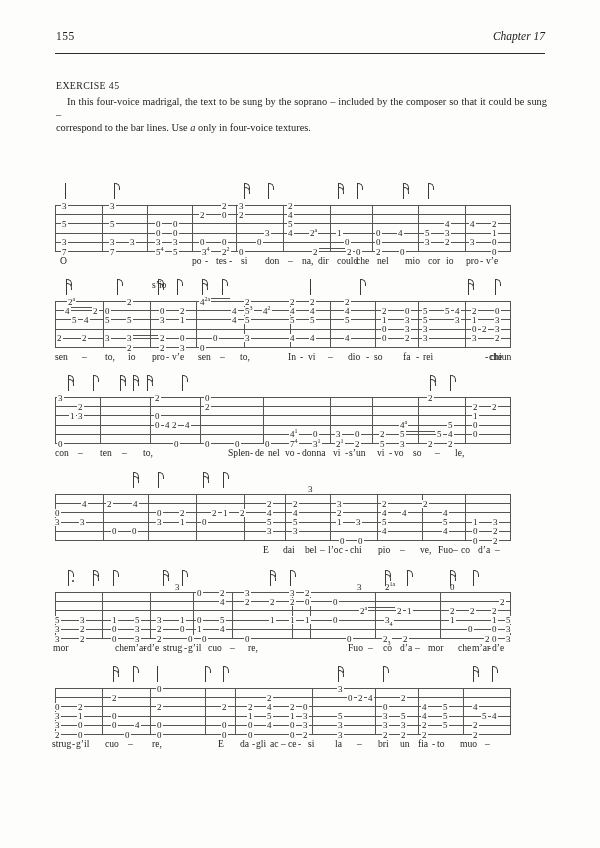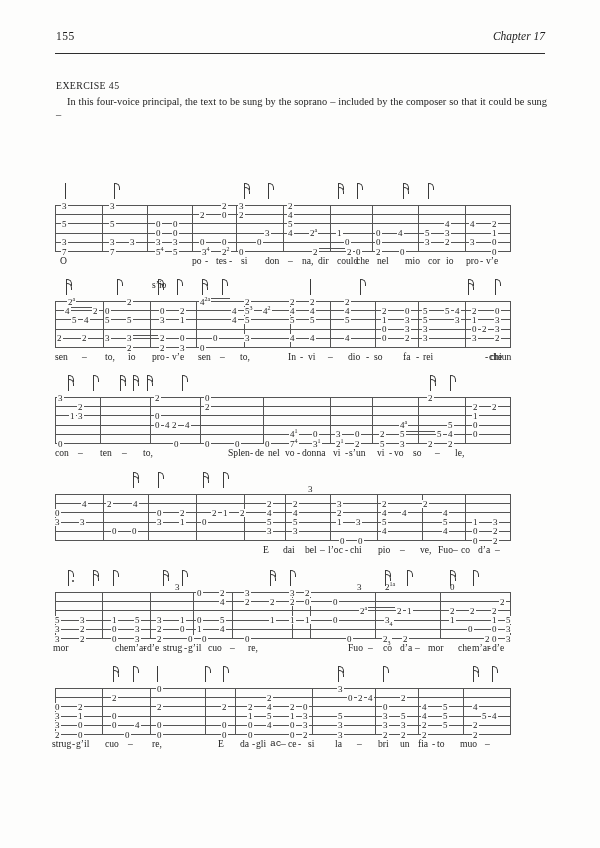--- a/index.html
+++ b/index.html
@@ -30,21 +30,22 @@
 </style>
 </head>
 <body>
 
 <div class="page">
   <div class="hdr-num">155</div>
   <div class="hdr-chap">Chapter 17</div>
   <div class="hdr-rule"></div>
   <div class="ex-head">EXERCISE 45</div>
   <div class="intro">
-    <div class="j ind">In this four-voice principal, the text to be sung by the soprano – included by the composer so that it could be sung –</div>
+    <div class="j ind">In this four-voice madrigal, the text to be sung by the soprano – included by the composer so that it could be sung –</div>
+    <div><span>correspond to the bar lines. Use </span><span style="font-style:italic">a</span><span> only in four-voice textures.</span></div>
   </div>
   <div id="score">
       <div class="system" style="top: 205px;">
         <div class="sline" style="top: 0px;"></div>
         <div class="sline" style="top: 9.2px;"></div>
         <div class="sline" style="top: 18.4px;"></div>
         <div class="sline" style="top: 27.6px;"></div>
         <div class="sline" style="top: 36.8px;"></div>
         <div class="sline" style="top: 46px;"></div>
         <div class="tie" style="left: 318px; width: 27px; top: 43px;"></div>
@@ -714,21 +715,21 @@
         <div class="lyr" style="left: 52px;">strug</div>
         <div class="lyr" style="left: 72px;">-</div>
         <div class="lyr" style="left: 76px;">g’il</div>
         <div class="lyr" style="left: 105px;">cuo</div>
         <div class="lyr" style="left: 128px;">–</div>
         <div class="lyr" style="left: 152px;">re,</div>
         <div class="lyr" style="left: 218px;">E</div>
         <div class="lyr" style="left: 240px;">da</div>
         <div class="lyr" style="left: 252px;">-</div>
         <div class="lyr" style="left: 256px;">gli</div>
-        <div class="lyr" style="left: 270px; font-family: Liberation Mono, monospace;">ac</div>
+        <div class="lyr" style="left: 270px;">ac</div>
         <div class="lyr" style="left: 281px;">–</div>
         <div class="lyr" style="left: 288px;">ce</div>
         <div class="lyr" style="left: 298px;">-</div>
         <div class="lyr" style="left: 308px;">si</div>
         <div class="lyr" style="left: 335px;">la</div>
         <div class="lyr" style="left: 357px;">–</div>
         <div class="lyr" style="left: 378px;">bri</div>
         <div class="lyr" style="left: 400px;">un</div>
         <div class="lyr" style="left: 418px;">fia</div>
         <div class="lyr" style="left: 432px;">-</div>

